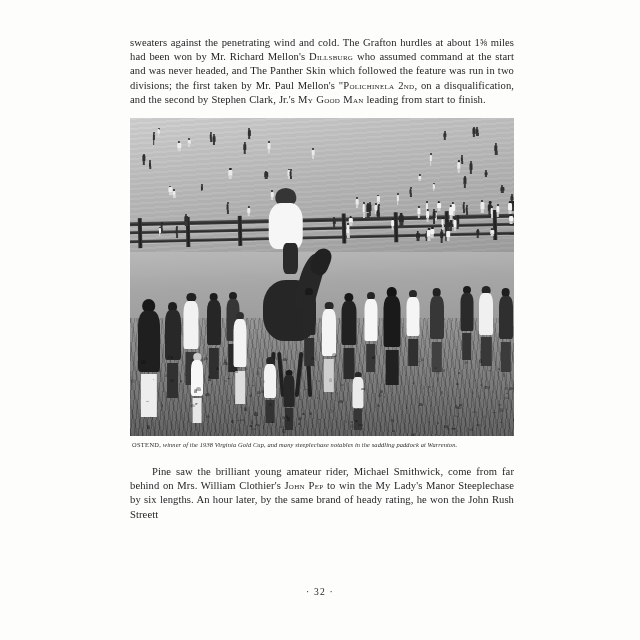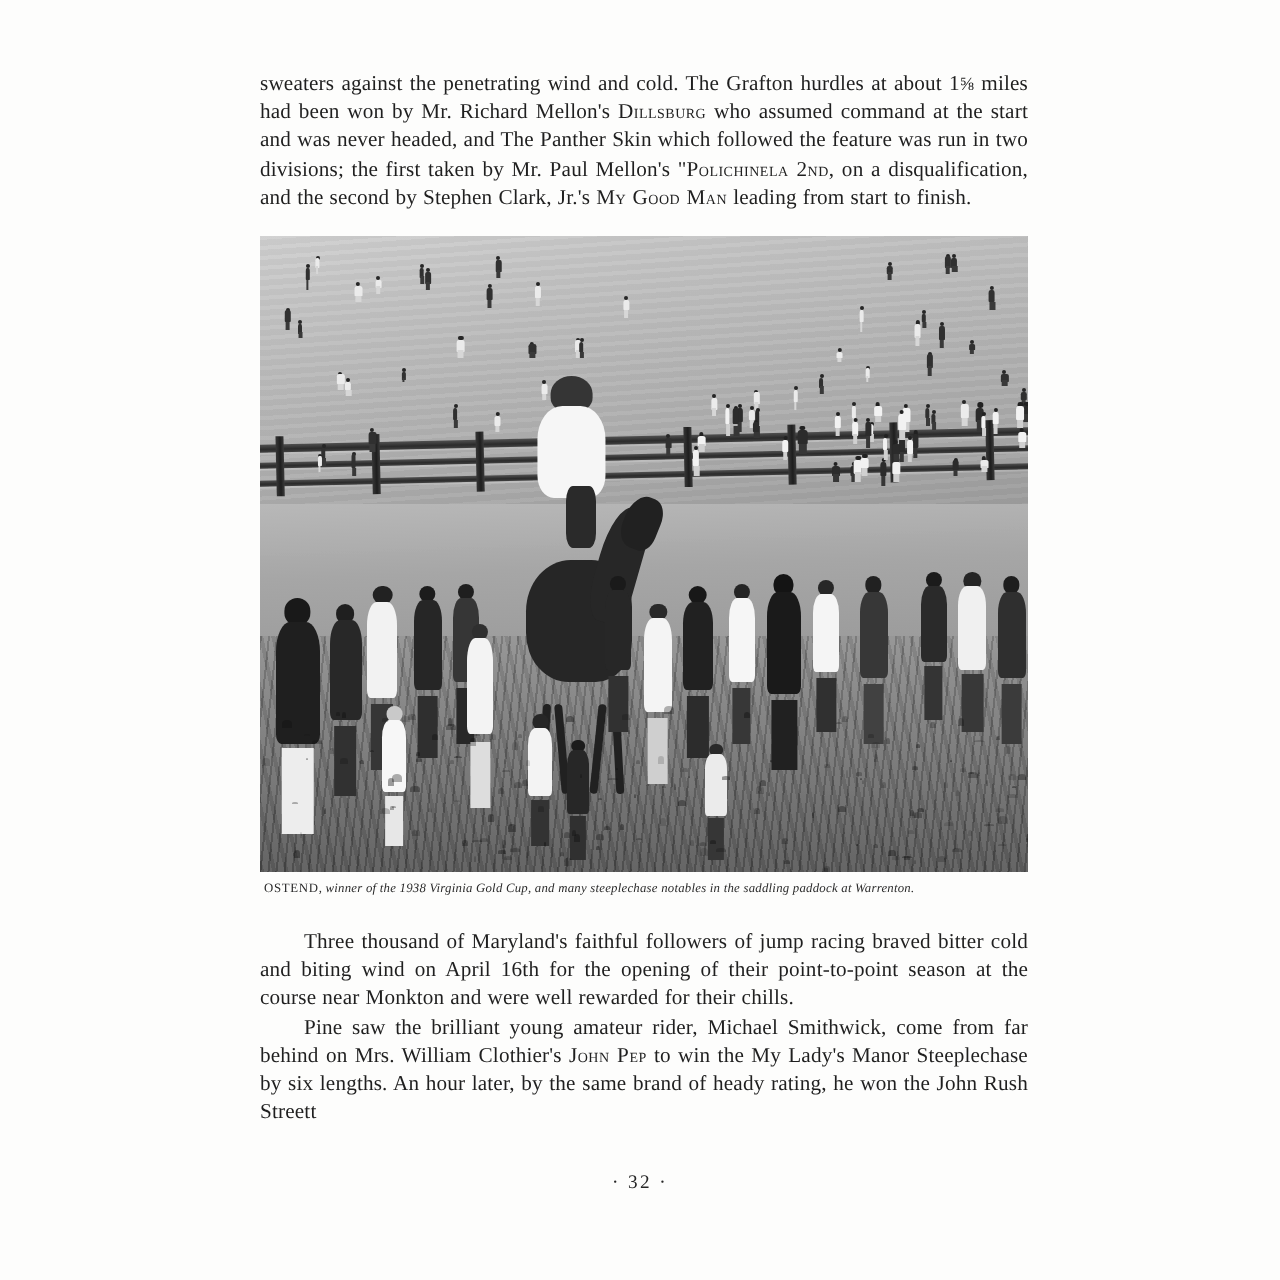--- a/index.html
+++ b/index.html
@@ -1003,18 +1003,17 @@
           </div>
       </div>
     </div>
 
     <div class="caption">
       <span class="cap-name">OSTEND</span><span>, winner of the 1938 Virginia Gold Cup, and many steeplechase notables in the saddling paddock at Warrenton.</span>
     </div>
 
     <div class="gap-after-caption"></div>
 
-    <p class="para indent" id="p1"><span>Three thousand of Maryland's faithful followers of jump racing braved bitter cold and biting wind on April 16th for the opening of their point-to-point season at the course near Monkton and were well rewarded for their chills.</span></p>
     <p class="para indent" id="p2"><span>Pine saw the brilliant young amateur rider, Michael Smithwick, come from far behind on Mrs. William Clothier's </span><span class="sc">John Pep</span><span> to win the My Lady's Manor Steeplechase by six lengths. An hour later, by the same brand of heady rating, he won the John Rush Streett</span></p>
   </div>
 
   <div class="folio">· 32 ·</div>
 </div>
 
 </body></html>

